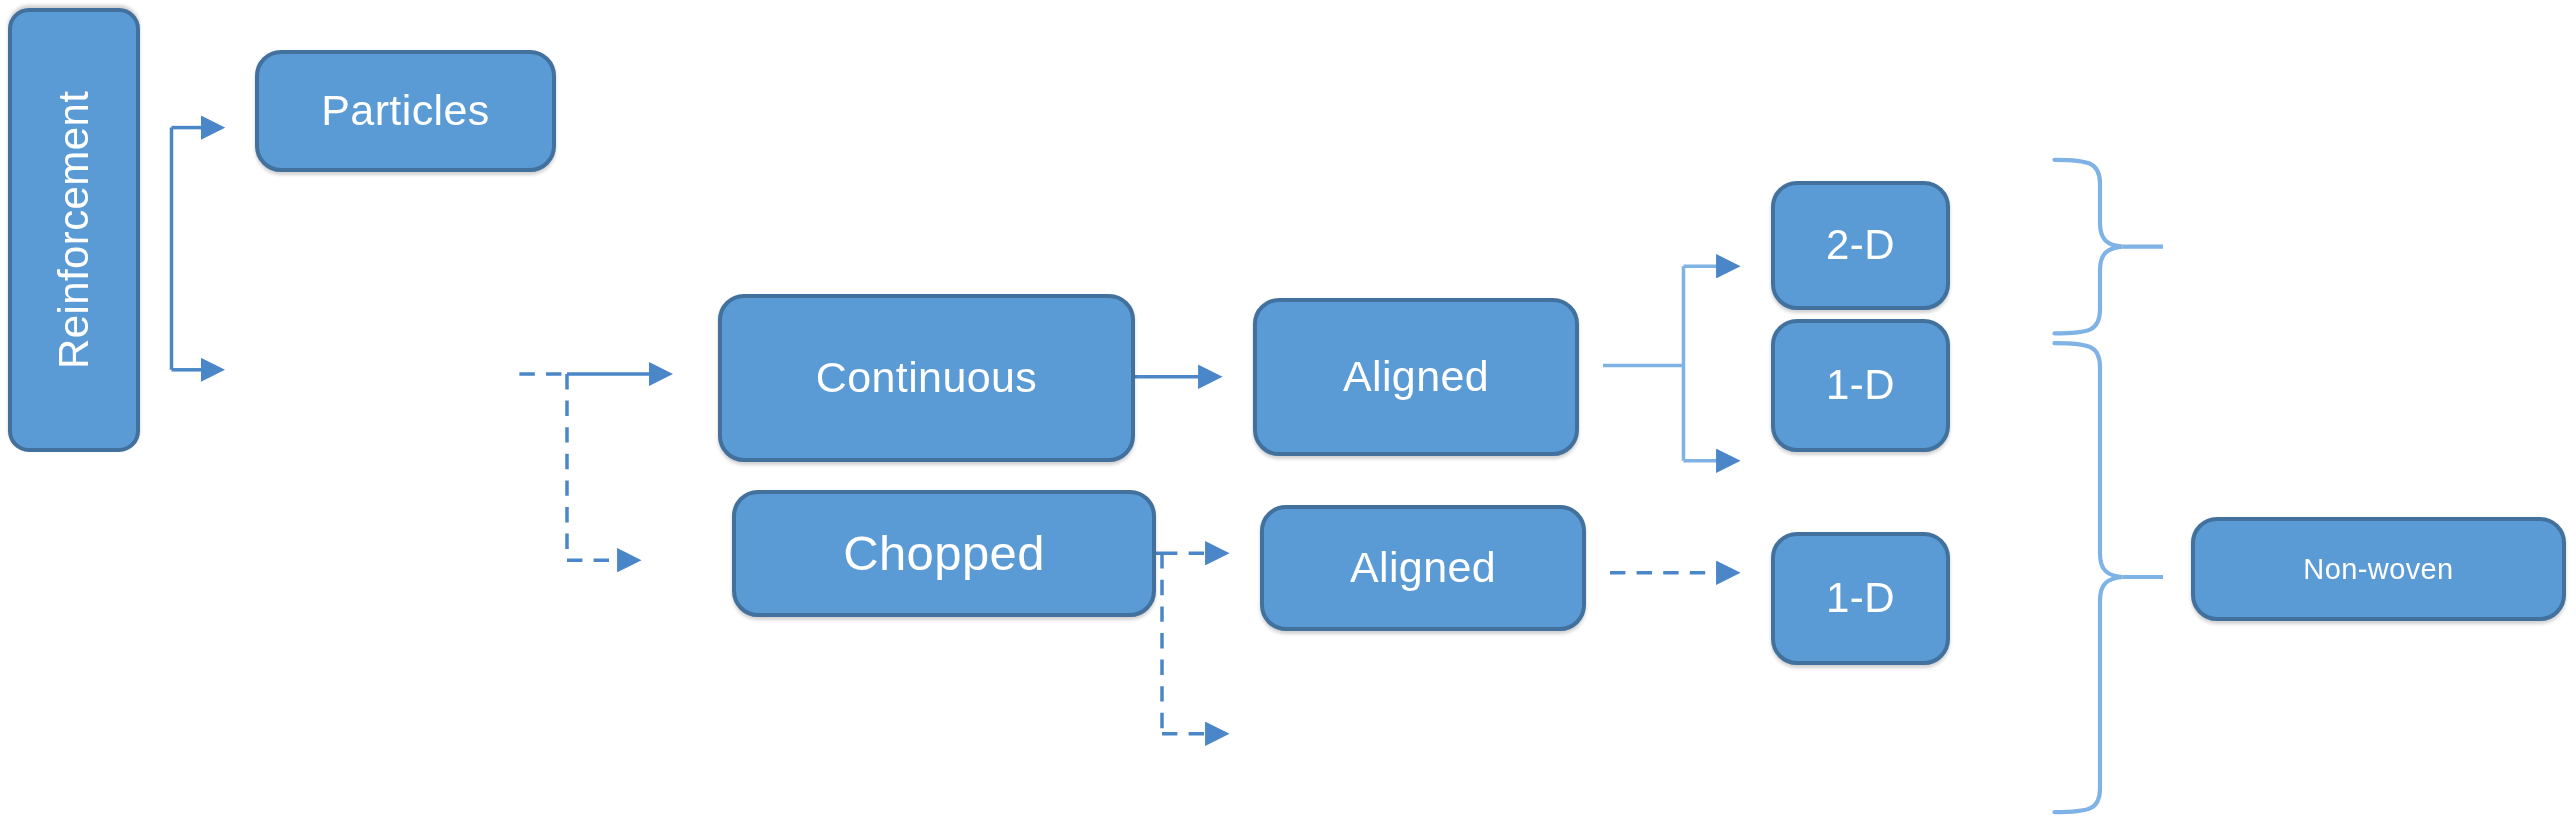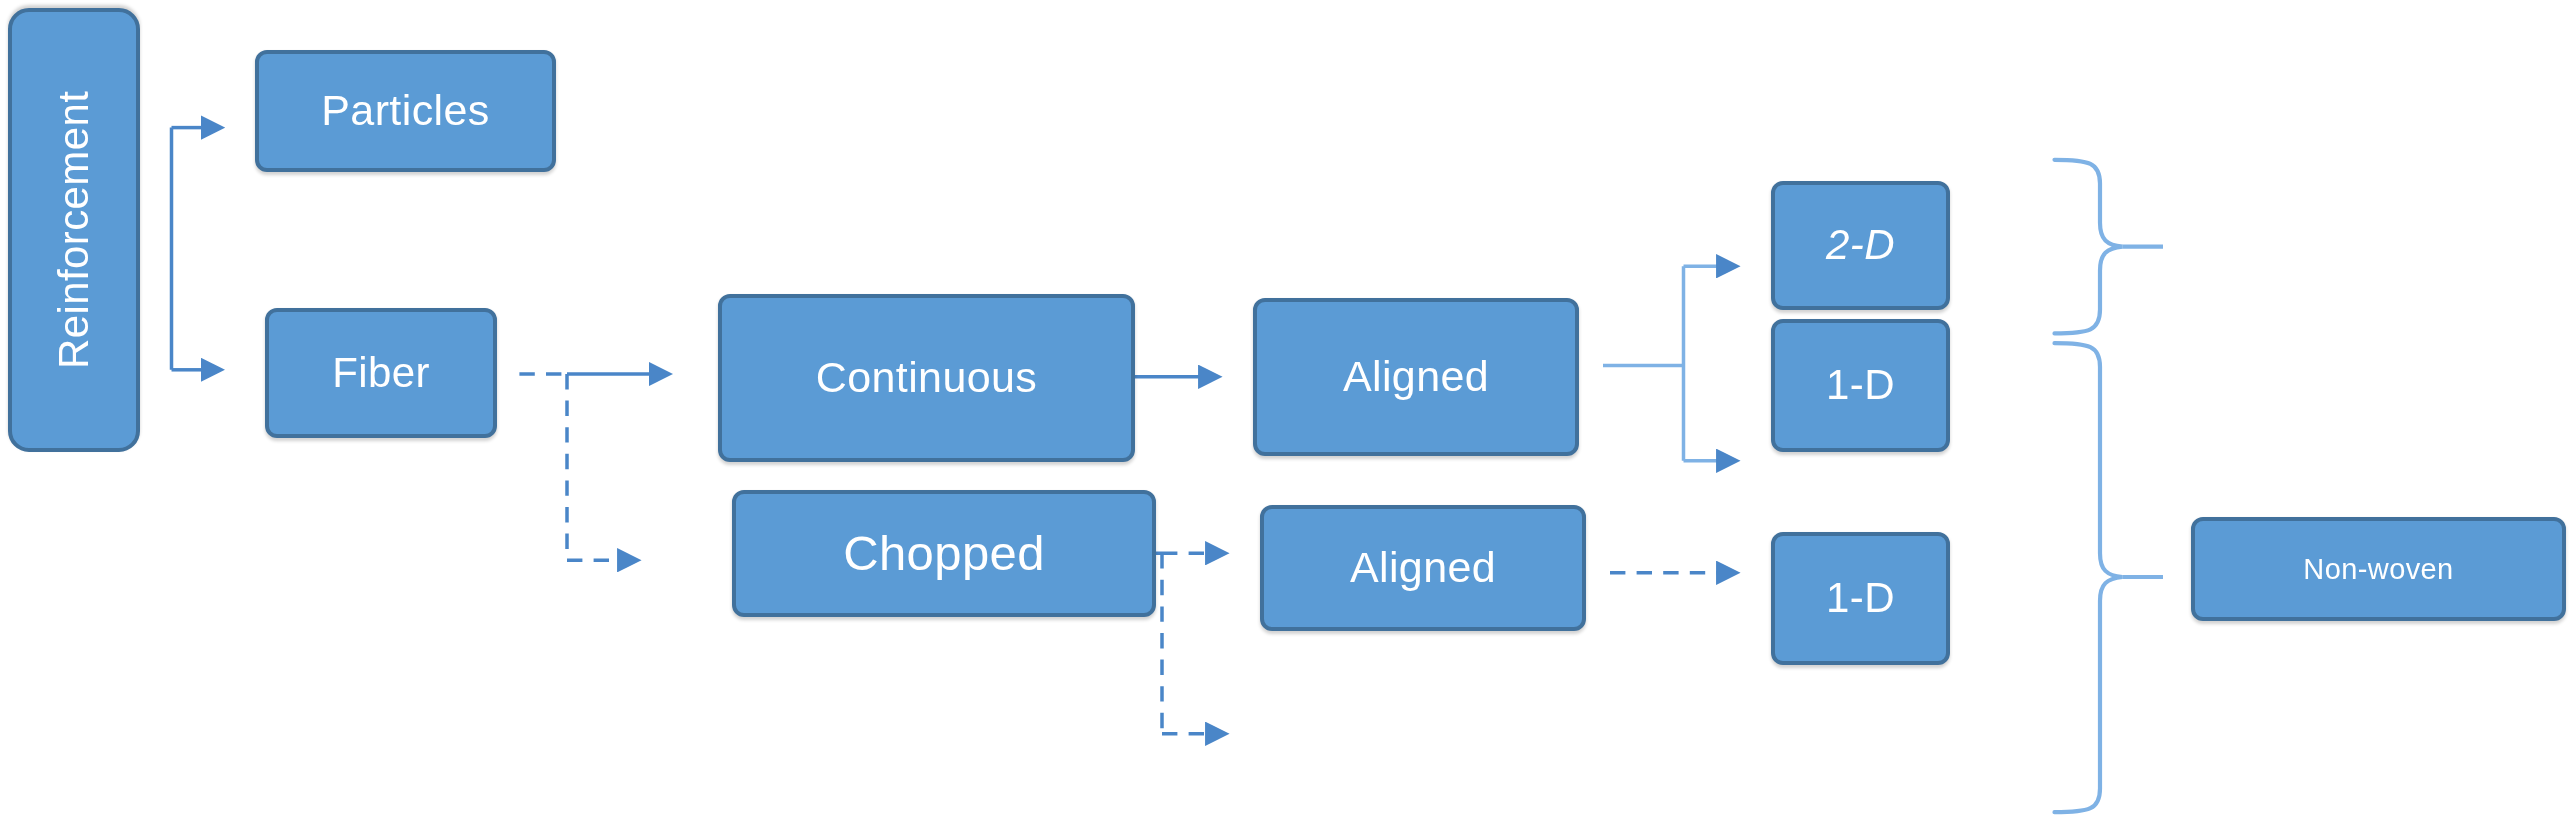--- a/index.html
+++ b/index.html
@@ -24,21 +24,21 @@
     left: 0; top: 0;
     width: 2576px;
     height: 818px;
     pointer-events: none;
   }
   .node {
     position: absolute;
     box-sizing: border-box;
     background: #5B9BD5;
     border: 4.2px solid #41719C;
-    border-radius: 12px;
+    border-radius: 26px;
     color: #ffffff;
     display: flex;
     align-items: center;
     justify-content: center;
     text-align: center;
     font-weight: 400;
     letter-spacing: 0.4px;
     line-height: 1.05;
     box-shadow: 0 2.8px 3.5px rgba(0,0,0,0.18);
     white-space: nowrap;
@@ -49,21 +49,21 @@
   }
   
   #n-reinforcement { left: 8.4px;   top: 8.4px;   width: 132px; height: 444px; font-size: 42px; border-radius: 21px; }
   #n-particles     { left: 255px;  top: 50px;   width: 301px; height: 122px; font-size: 43px; }
   #n-fiber         { left: 265px;  top: 308px;  width: 232px; height: 130px; font-size: 42px; }
   #n-continuous    { left: 718px; top: 294px;  width: 417px; height: 168px; font-size: 43px; }
   #n-chopped       { left: 732px; top: 490px;  width: 424px; height: 127px; font-size: 49px; }
   #n-aligned-cont  { left: 1253px; top: 298px;  width: 326px; height: 158px; font-size: 43px; }
   #n-aligned-chop  { left: 1260px; top: 505px;  width: 326px; height: 126px; font-size: 43px; }
   #n-random        { left: 1264px; top: 665px;  width: 326px; height: 133px; font-size: 43px; }
-  #n-2d            { left: 1771px; top: 181px;  width: 179px; height: 129px; font-size: 42px; font-style: italic; }
+  #n-2d            { left: 1771px; top: 181px;  width: 179px; height: 129px; font-size: 42px; }
   #n-1d-upper      { left: 1771px; top: 319px;  width: 179px; height: 133px; font-size: 42px; }
   #n-1d-lower      { left: 1771px; top: 532px;  width: 179px; height: 133px; font-size: 42px; }
   #n-woven         { left: 2188px; top: 188px;  width: 378px; height: 120px; font-size: 43px; }
   #n-nonwoven      { left: 2191px; top: 517px;  width: 375px; height: 104px; font-size: 29px; }
 </style>
 </head>
 <body>
 
 <div id="canvas">
 
@@ -131,21 +131,20 @@
                L 3000 1126
                C 3000 1156 2985 1160 2935 1160" fill="none" stroke="#7FB2E5" stroke-width="6" stroke-linecap="round"></path>
       <path d="M 3032 824 L 3090 824" fill="none" stroke="#7FB2E5" stroke-width="6"></path>
     </g>
   </svg>
 
   <div class="node vertical" id="n-reinforcement">Reinforcement</div>
 
   <div class="node" id="n-particles">Particles</div>
 
-  <div class="node" id="n-fiber">Fiber</div>
 
   <div class="node" id="n-continuous">Continuous</div>
 
   <div class="node" id="n-chopped">Chopped</div>
 
   <div class="node" id="n-aligned-cont">Aligned</div>
 
   <div class="node" id="n-aligned-chop">Aligned</div>
 
 

